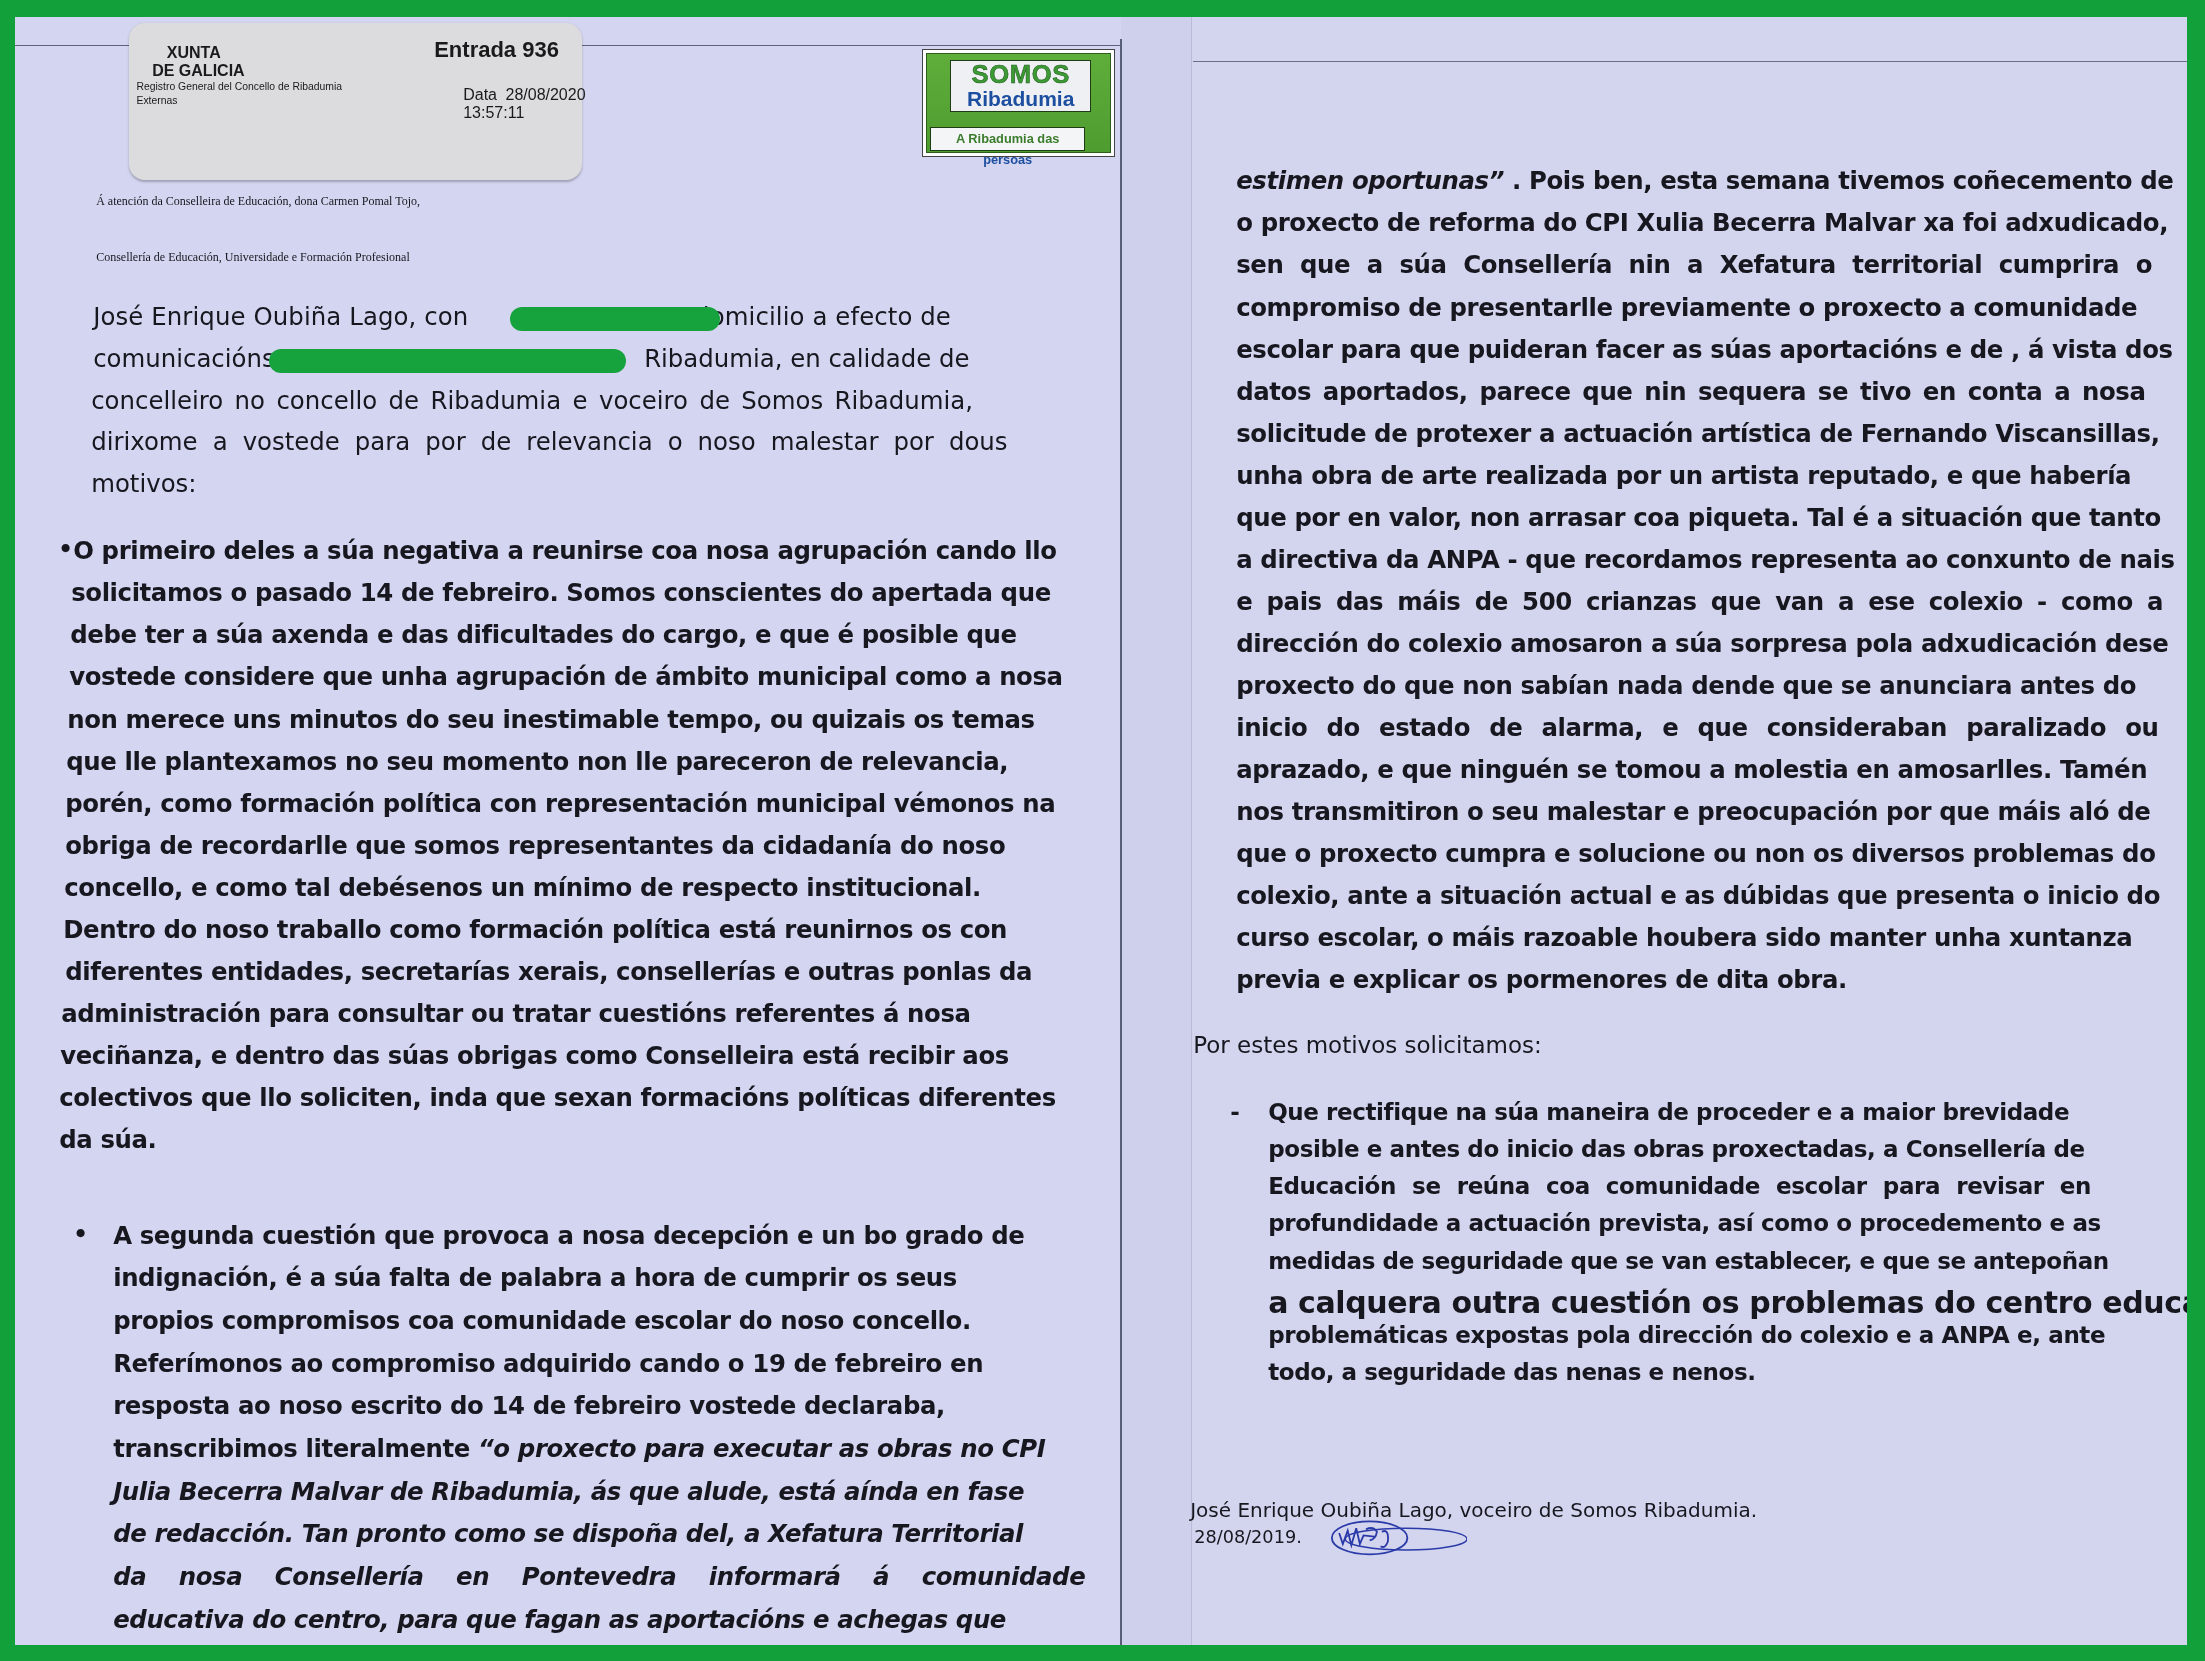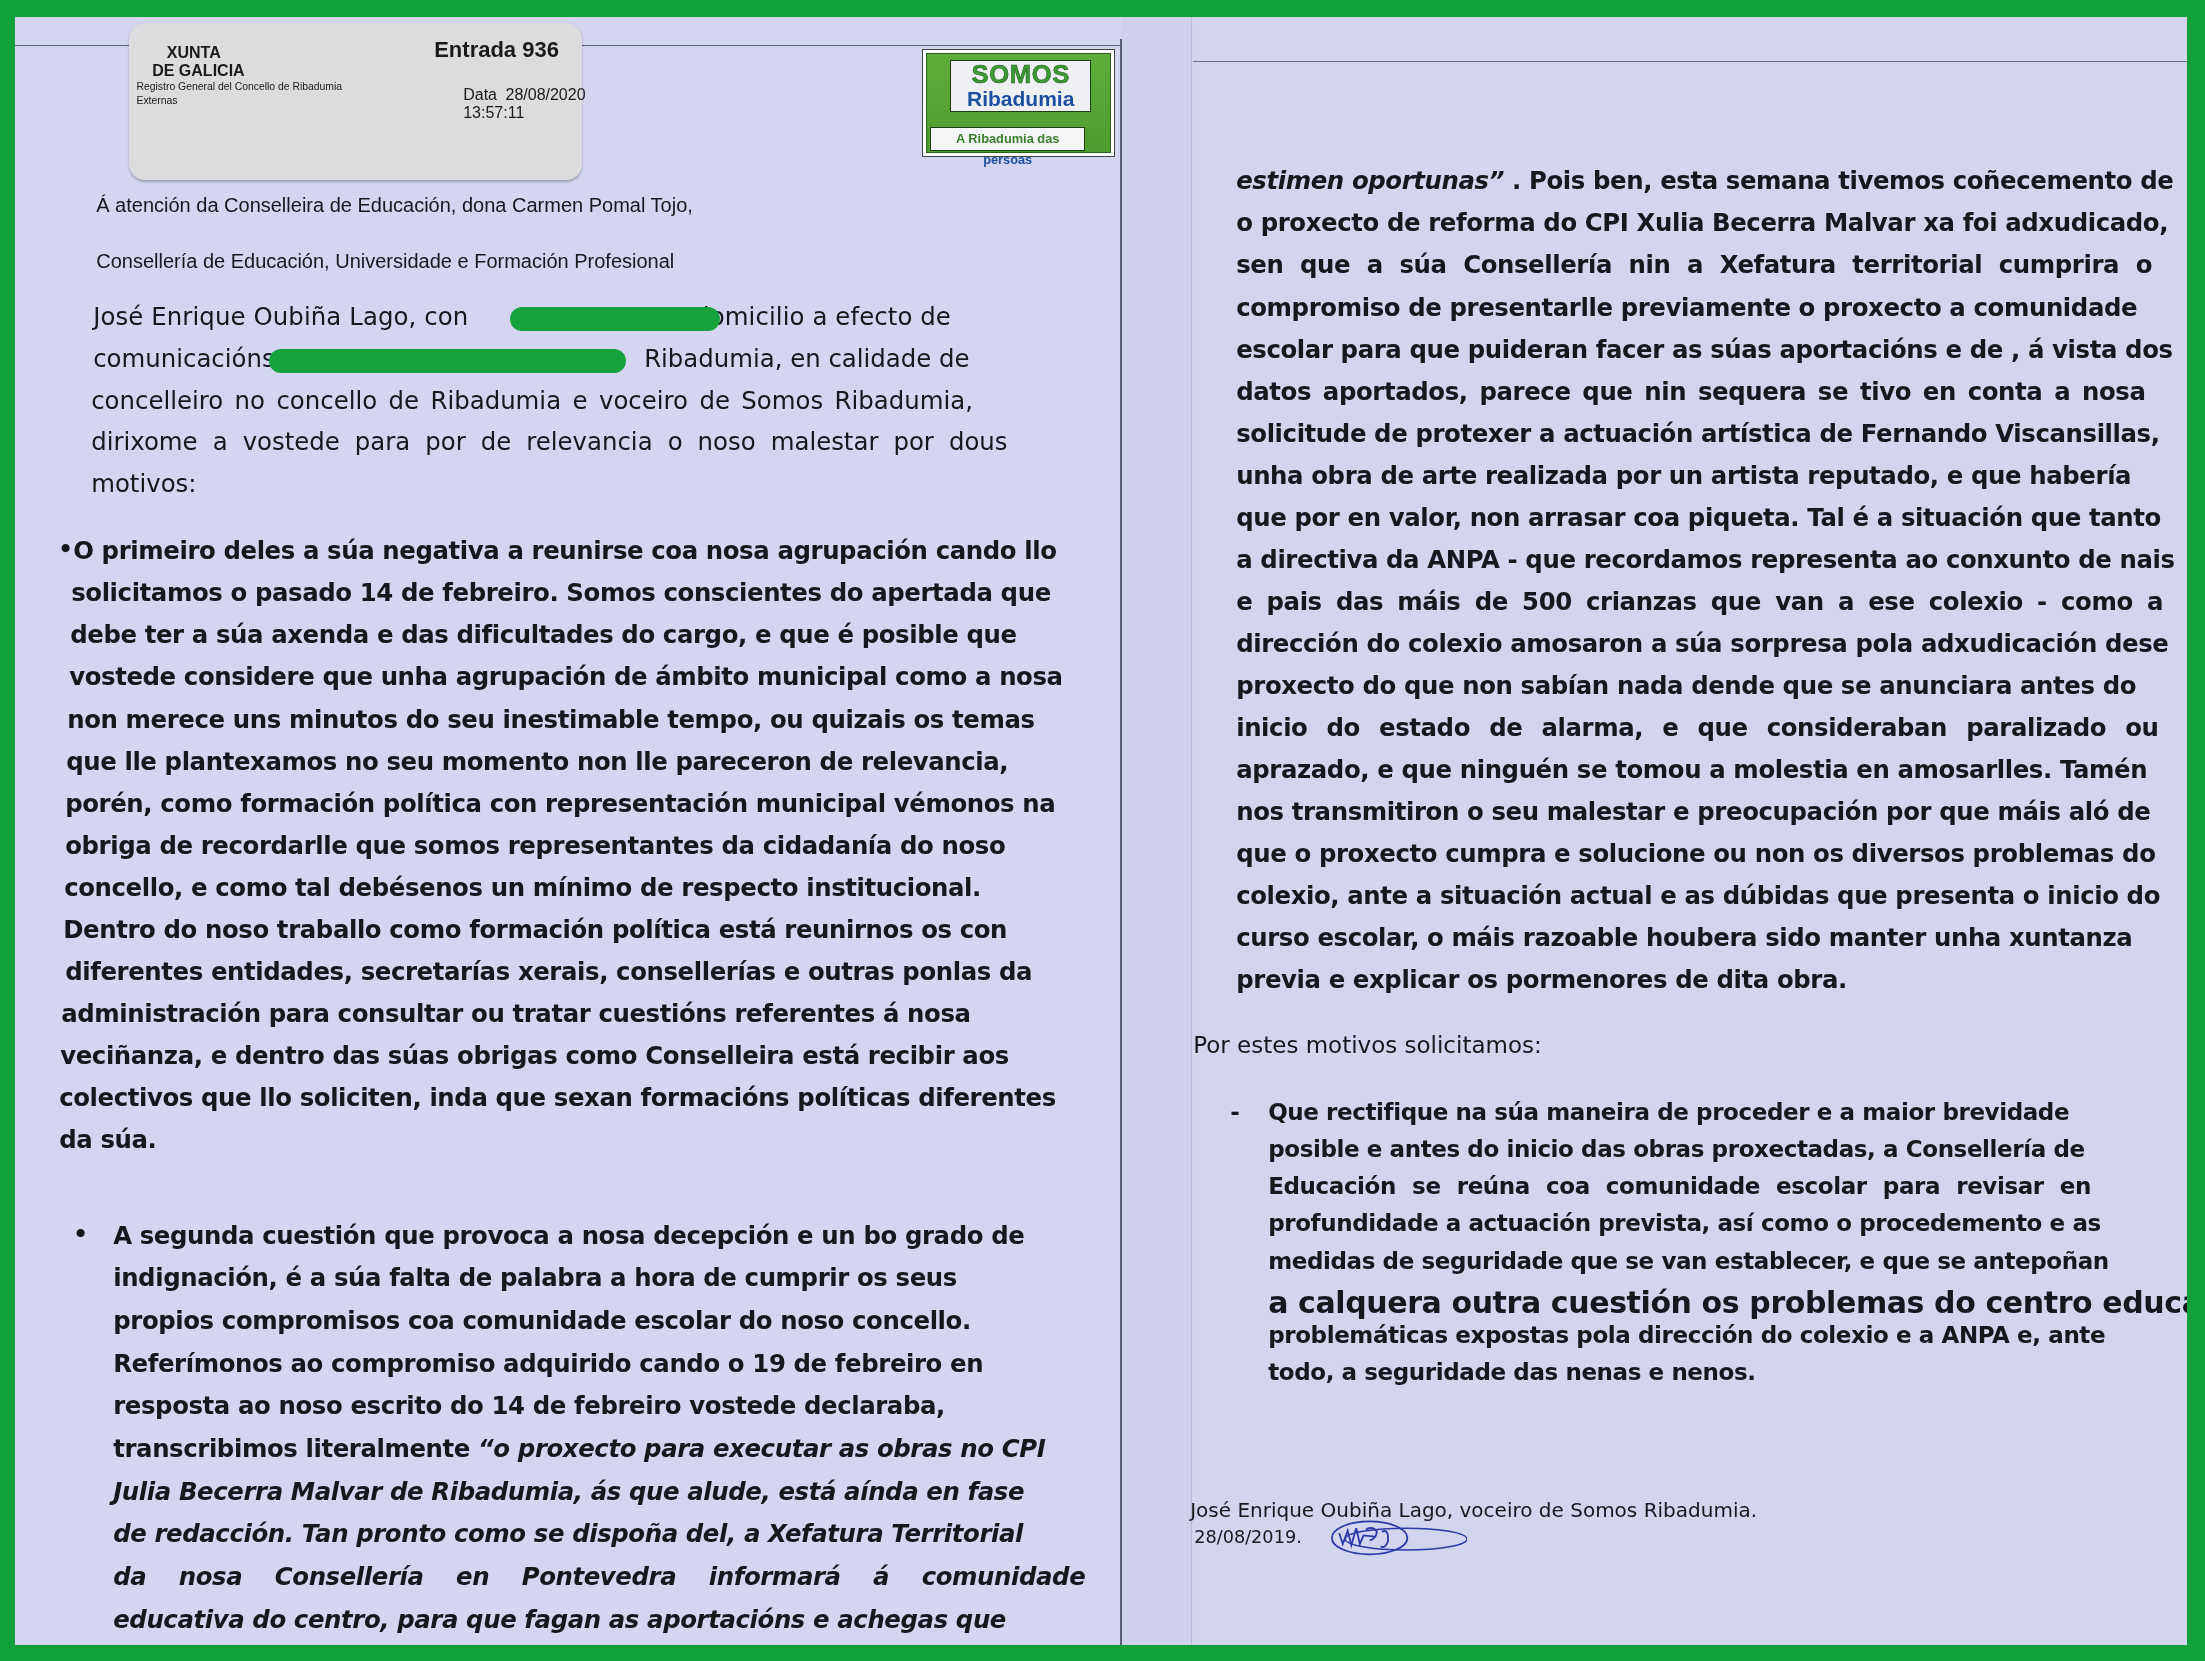--- a/index.html
+++ b/index.html
@@ -63,21 +63,21 @@
   .logo-name .somos { display: block; color: #3c9a34; font-size: 25.6px; line-height: 27px; letter-spacing: 0.6px; -webkit-text-stroke: 0.6px #245f1f; }
   .logo-name .ribad { display: block; color: #1d4fa0; font-size: 21px; line-height: 21px; }
   .logo-tag {
     position: absolute; left: 3px; top: 73px; width: 155px; height: 24.4px;
     background: #f4f5f7; border: 1.8px solid #1e3d14; box-sizing: border-box;
     text-align: center; font-family: "Liberation Sans", sans-serif; font-weight: bold;
     font-size: 12.8px; line-height: 21px;
   }
   .logo-tag .t1 { color: #3a7d2c; }
   .logo-tag .t2 { color: #1d4fa0; }
-  .addr { font-family: Liberation Sans, sans-serif; font-size: 20px; }
+  .addr { font-family: Liberation Serif, serif; font-size: 12px; }
   .body-l { font-size: 24.4px; letter-spacing: -0.4px; }
   .bold { font-weight: bold; }
   .ital { font-style: italic; }
 
   .line { position: absolute; white-space: nowrap; color: #17171f; }
   .redact {
     position: absolute; background: #16a23c; border-radius: 13.4px;
   }
   .sig {
     position: absolute; left: 1312px; top: 1500px; width: 140px; height: 43px;

